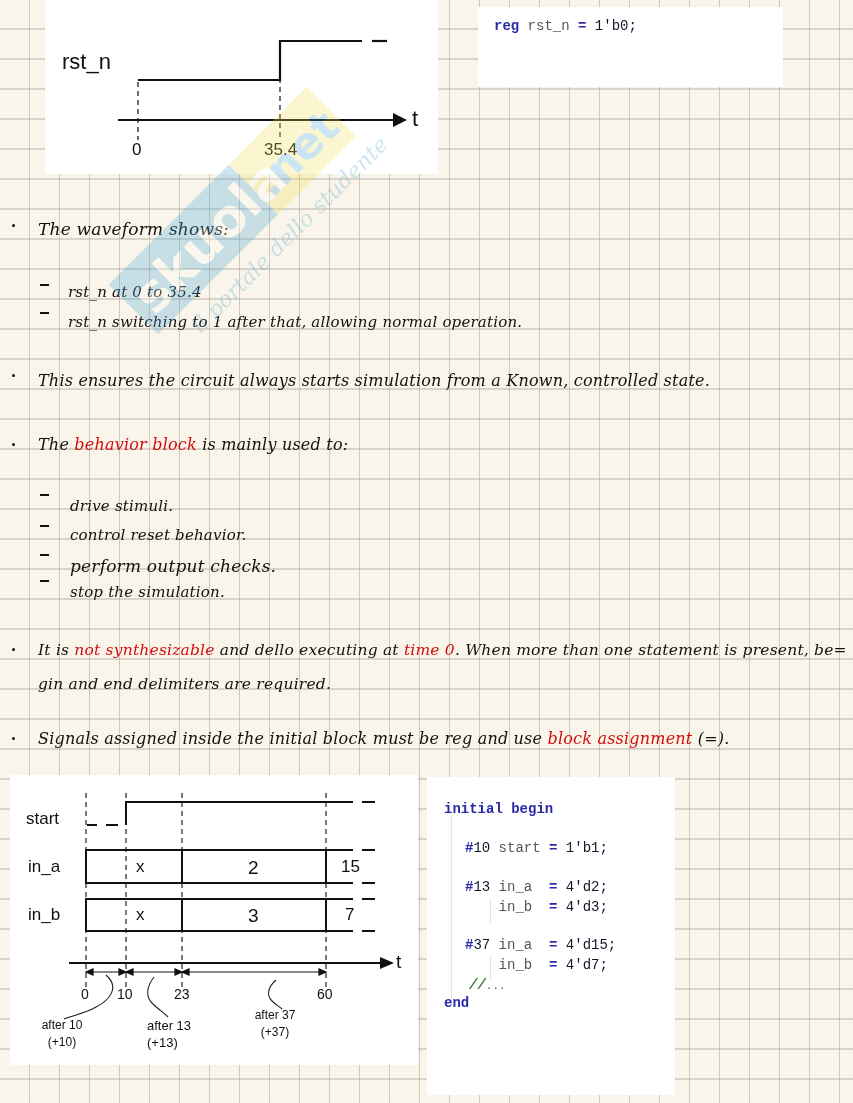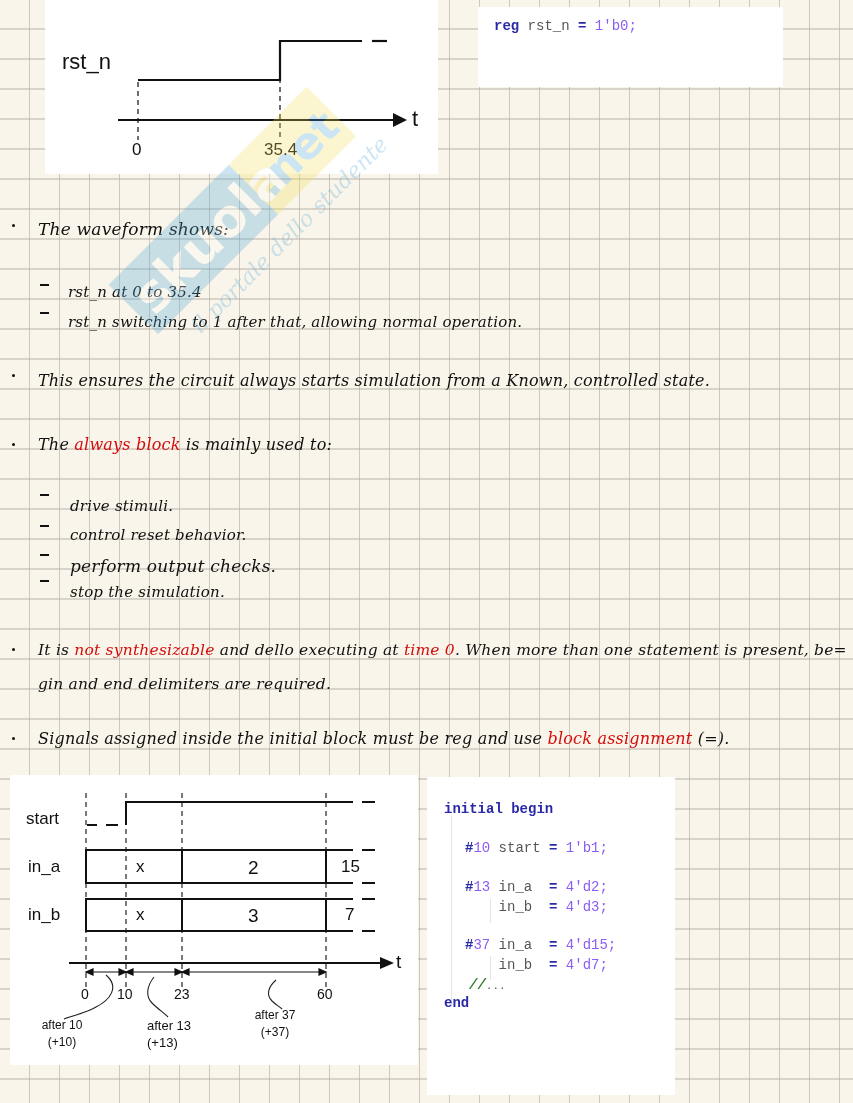--- a/index.html
+++ b/index.html
@@ -19,21 +19,21 @@
   }
   .red { color: #d40d0d; }
   .bullet-dot { position: absolute; width: 3px; height: 3px; background: #111; border-radius: 50%; }
   .dash { position: absolute; width: 9px; height: 2px; background: #111; }
   .panel { position: absolute; background: #ffffff; }
   .code {
     position: absolute; font-family: "Liberation Mono", monospace; font-size: 14px;
     white-space: pre; color: #555;
   }
   .kw { color: #2a2aa8; font-weight: bold; }
-  .num { color: #8b5cf6; }
+  .num { color: #0f172a; }
   .op { color: #2a2aa8; font-weight: bold; }
   .cmt { color: #2e7a2e; font-weight: bold; font-style: italic; }
   .lbl { position: absolute; font-family: "Liberation Sans", sans-serif; color: #111; white-space: nowrap; }
   .watermark { position: absolute; pointer-events: none; }
 </style>
 </head>
 <body>
 
 <div class="panel" style="left:45px; top:0; width:393px; height:174px;">
   <svg width="393" height="174" style="position:absolute;left:0;top:0;">
@@ -62,21 +62,21 @@
 
 <div class="dash" style="left:40px; top:284px;"></div>
 <div class="hand" style="left:68px; top:283px; font-size:15px;">rst_n at 0 to 35.4</div>
 <div class="dash" style="left:40px; top:312px;"></div>
 <div class="hand" style="left:68px; top:313px; font-size:15px;">rst_n switching to 1 after that, allowing normal operation.</div>
 
 <div class="bullet-dot" style="left:12px; top:374px;"></div>
 <div class="hand" style="left:38px; top:371px; font-size:16px;">This ensures the circuit always starts simulation from a Known, controlled state.</div>
 
 <div class="bullet-dot" style="left:12px; top:443px;"></div>
-<div class="hand" style="left:38px; top:435px; font-size:16px;"><span>The </span><span class="red">always block</span><span> is mainly used to:</span></div>
+<div class="hand" style="left:38px; top:435px; font-size:16px;"><span>The </span><span class="red">behavior block</span><span> is mainly used to:</span></div>
 
 <div class="dash" style="left:40px; top:494px;"></div>
 <div class="hand" style="left:70px; top:497px; font-size:15px;text-align:right;">drive stimuli.</div>
 <div class="dash" style="left:40px; top:525px;"></div>
 <div class="hand" style="left:70px; top:526px; font-size:15px;">control reset behavior.</div>
 <div class="dash" style="left:40px; top:554px;"></div>
 <div class="hand" style="left:70px; top:556px; font-size:17px;">perform output checks.</div>
 <div class="dash" style="left:40px; top:580px;"></div>
 <div class="hand" style="left:70px; top:583px; font-size:15px;">stop the simulation.</div>
 

